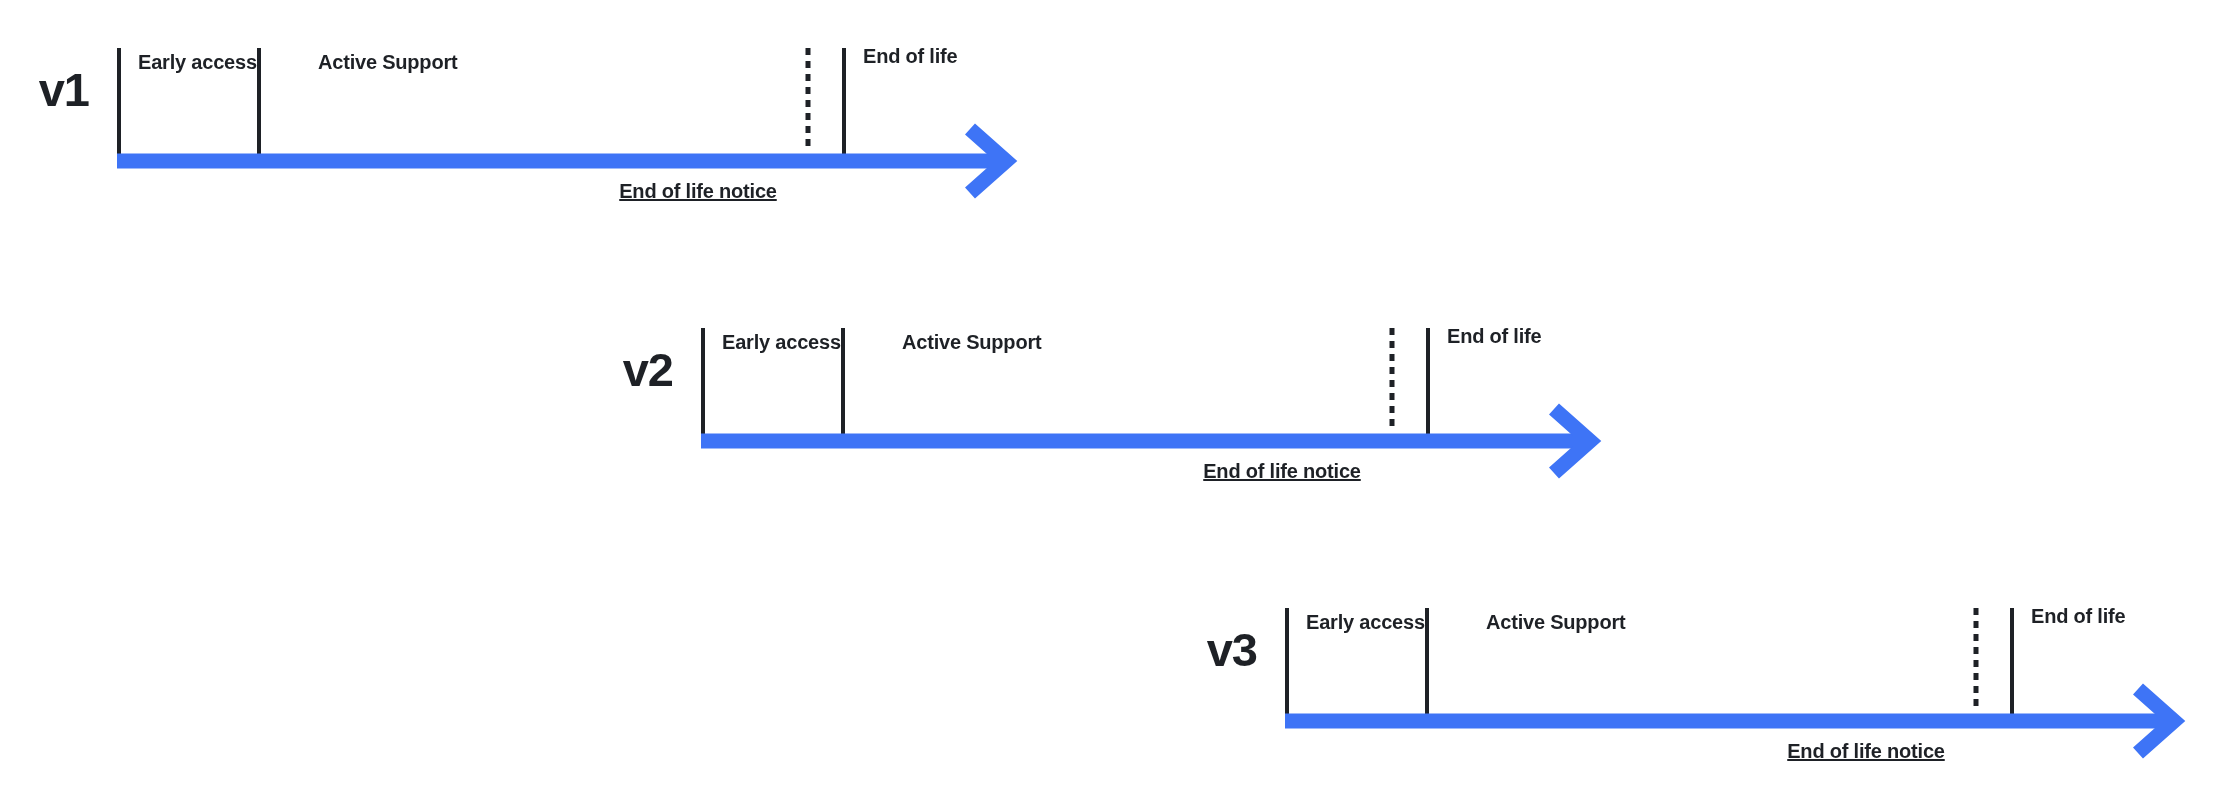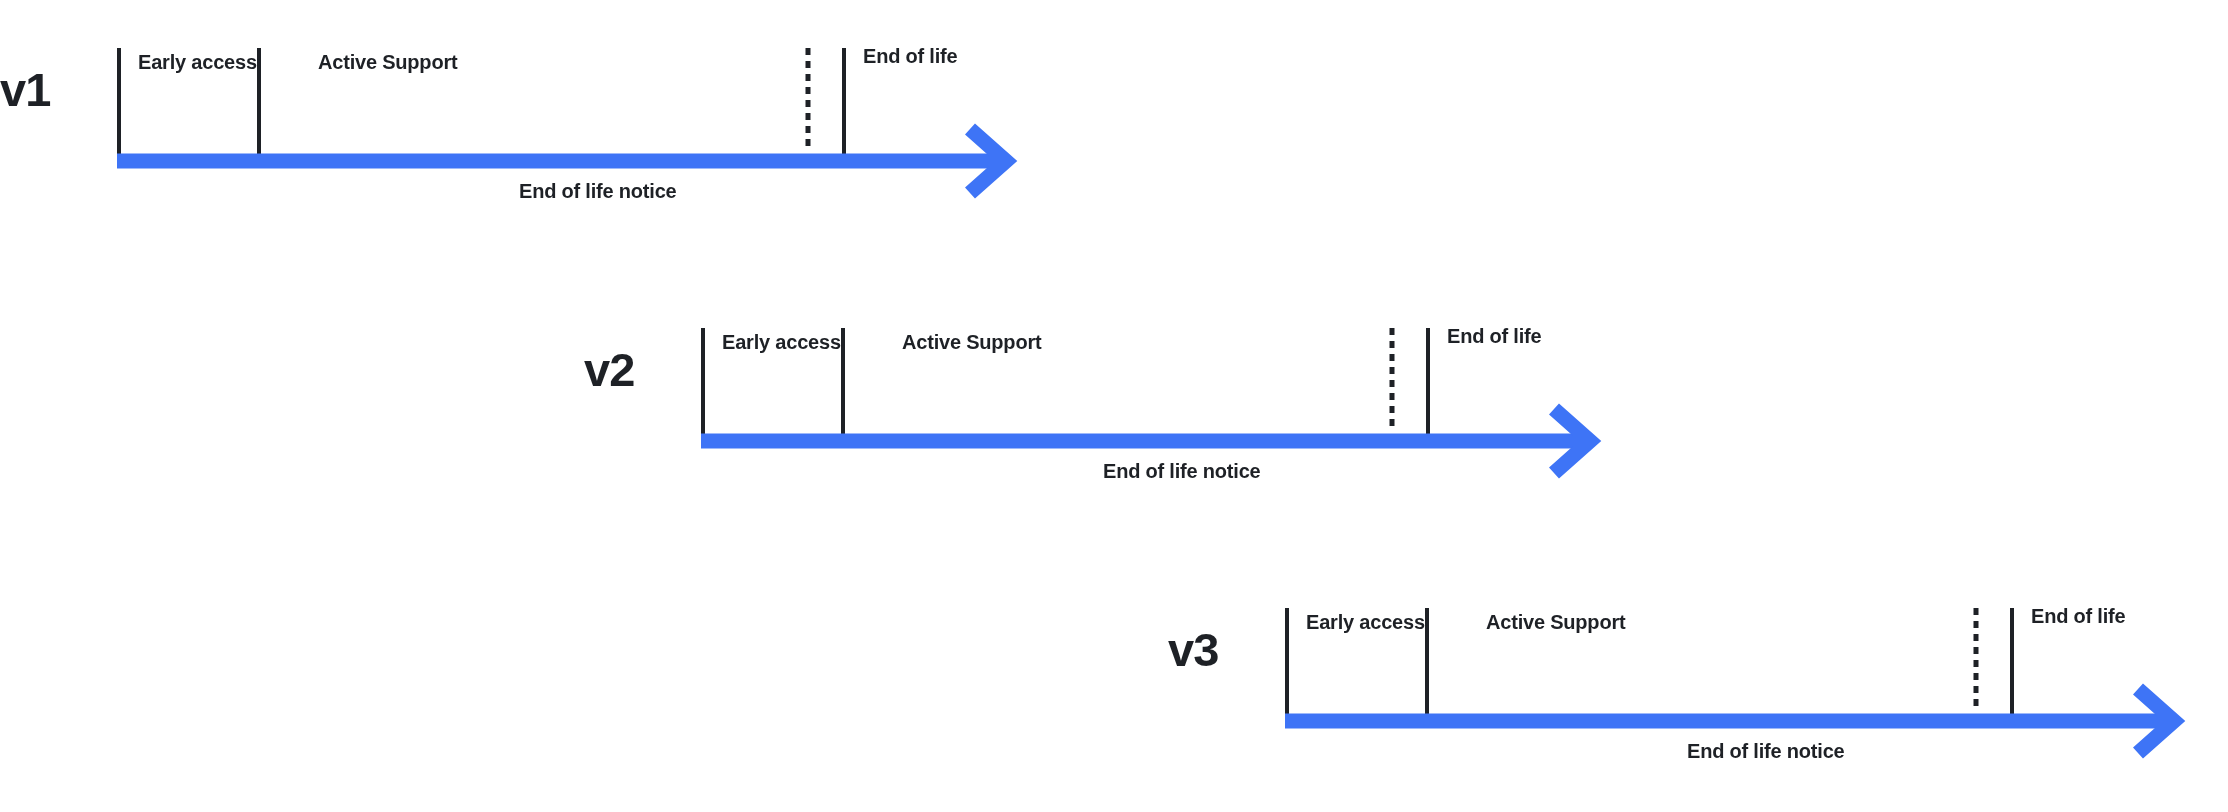--- a/index.html
+++ b/index.html
@@ -15,35 +15,36 @@
 
   .timeline{position:absolute;width:1060px;height:232px;}
   .timeline.t1{left:0;top:0;}
   .timeline.t2{left:584px;top:280px;}
   .timeline.t3{left:1168px;top:560px;}
 
   .timeline svg{position:absolute;left:0;top:0;width:1060px;height:232px;display:block;}
 
   .version{
     position:absolute;left:0;top:66px;width:89px;
+    text-align:right;
     font-size:47px;line-height:48px;font-weight:700;
     letter-spacing:-1px;
     color:var(--ink);
   }
   .lbl{
     position:absolute;
     font-size:20px;line-height:32px;font-weight:700;
     letter-spacing:-0.2px;
     color:var(--ink);
     white-space:nowrap;
   }
   .lbl.early{left:138px;top:46px;width:126px;white-space:normal;}
   .lbl.active{left:278px;top:46px;margin-left:40px;}
   .lbl.eol{left:863px;top:40px;}
-  .lbl.notice{left:519px;top:175px;width:300px;text-align:left;}
+  .lbl.notice{left:548px;top:175px;width:300px;text-align:center;text-decoration:underline;}
 
   .tick{stroke:var(--ink);stroke-width:4;}
   .tick-dashed{stroke:var(--ink);stroke-width:5;stroke-dasharray:7 6;}
   .shaft{stroke:var(--arrow);stroke-width:15;}
   .chevron{stroke:var(--arrow);stroke-width:15;fill:none;stroke-linejoin:miter;stroke-miterlimit:10;}
 </style>
 </head>
 <body>
 
 <div class="canvas">

